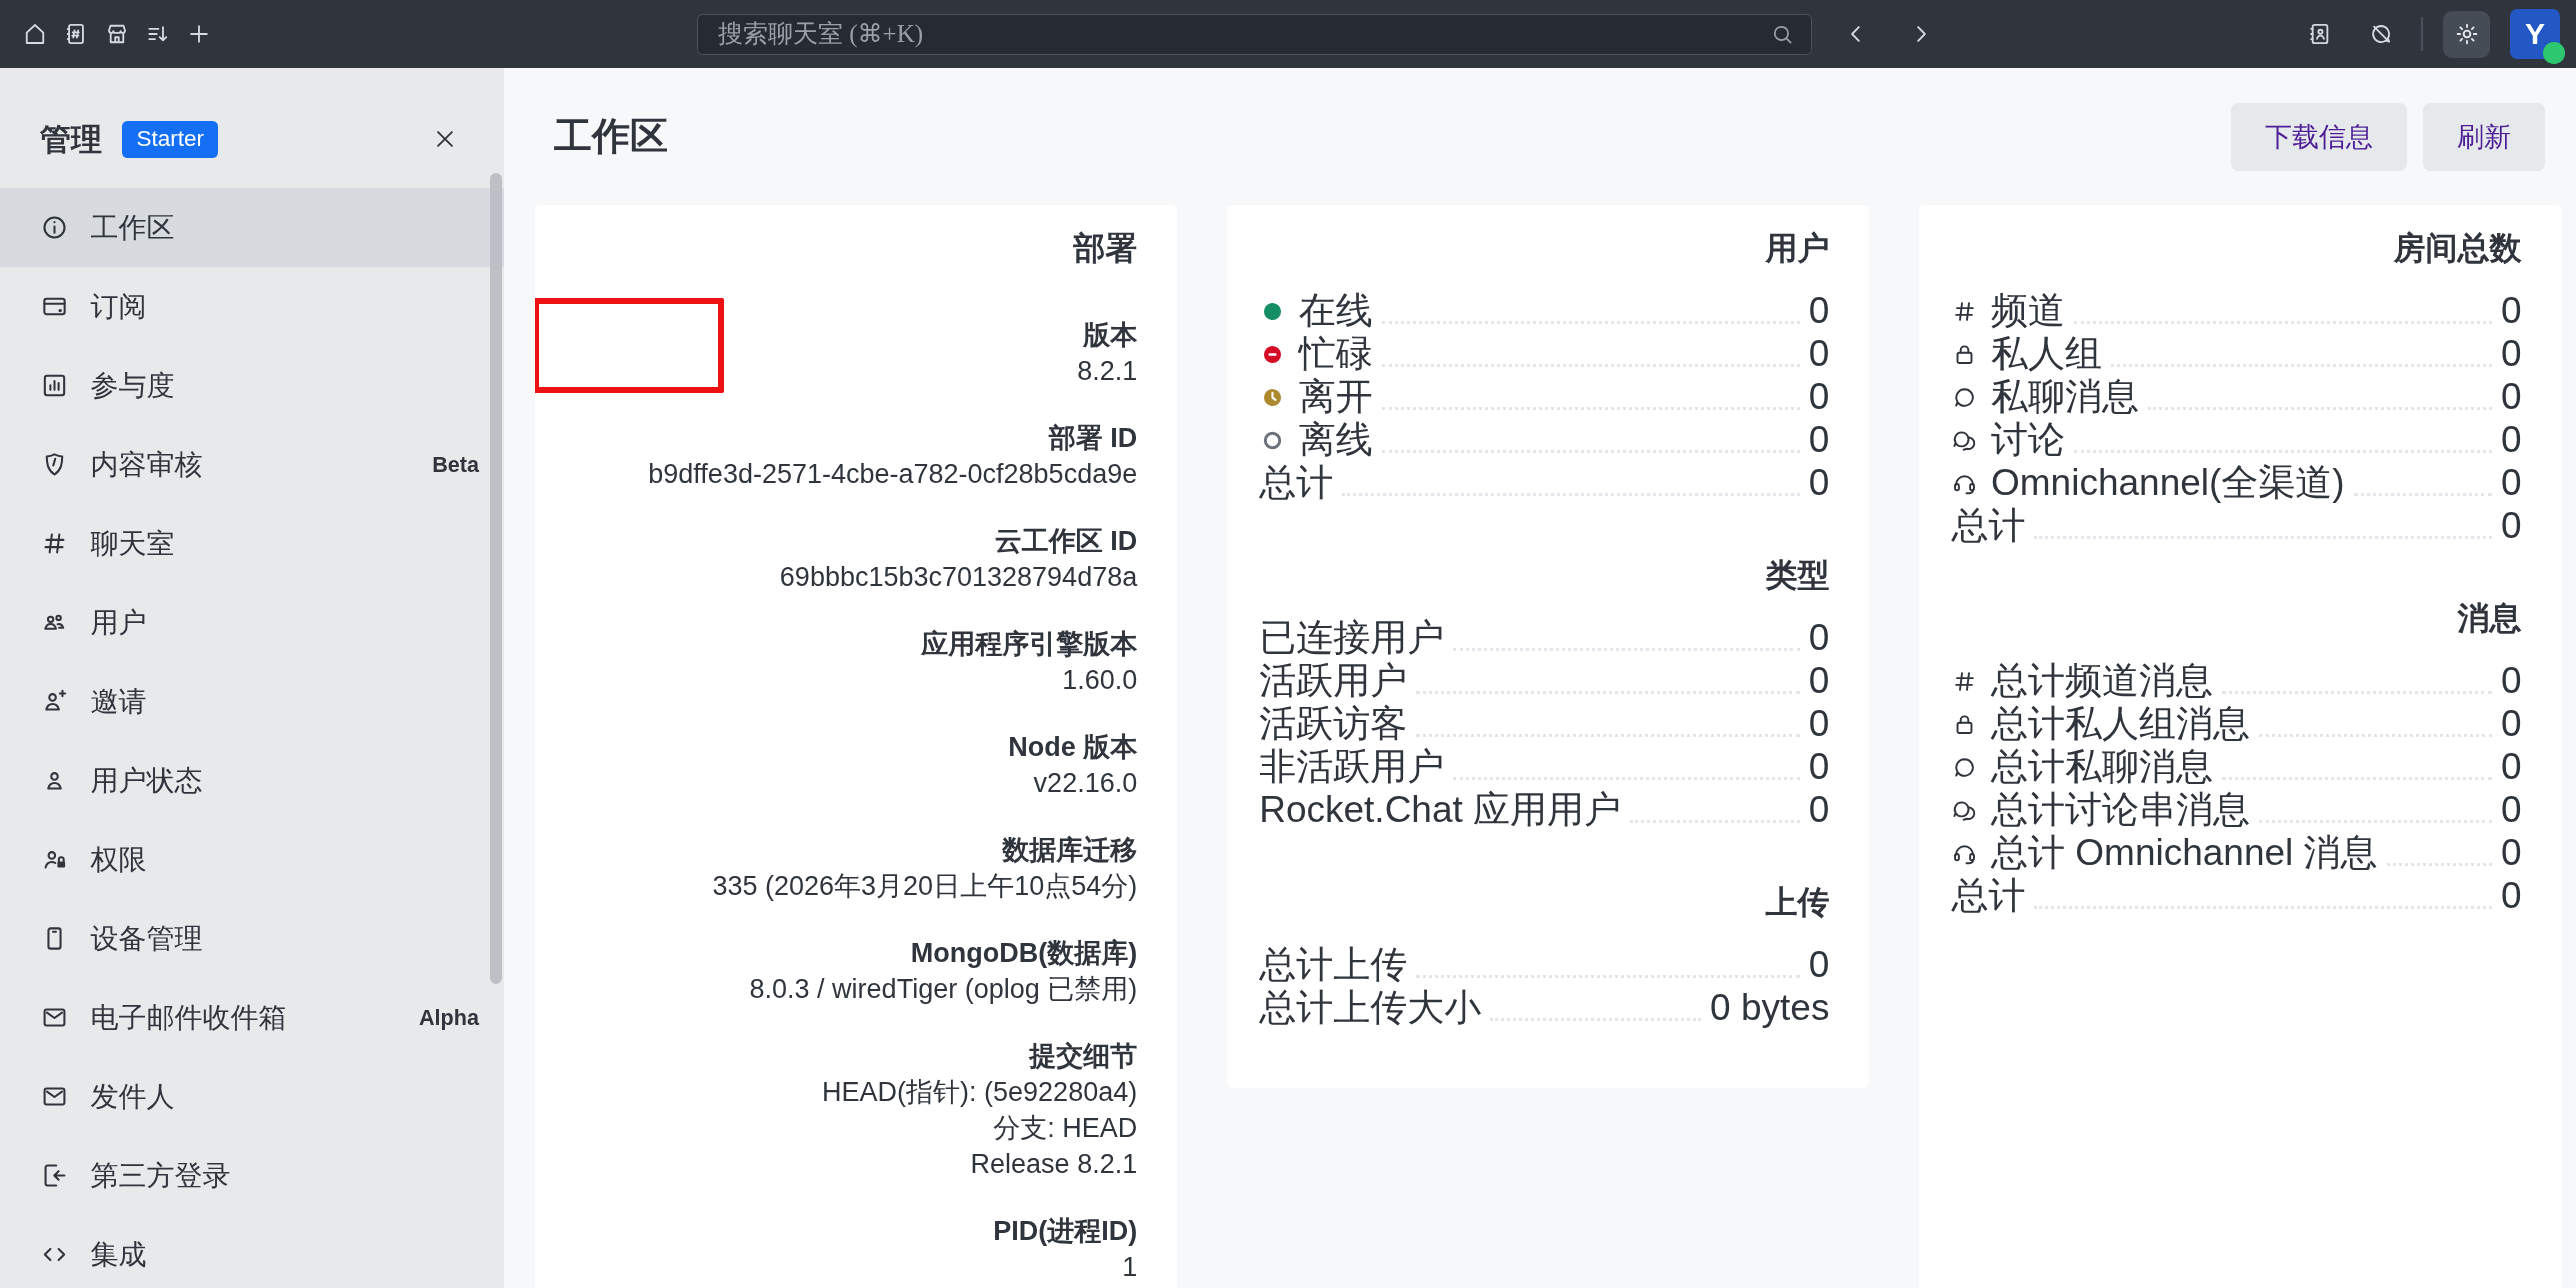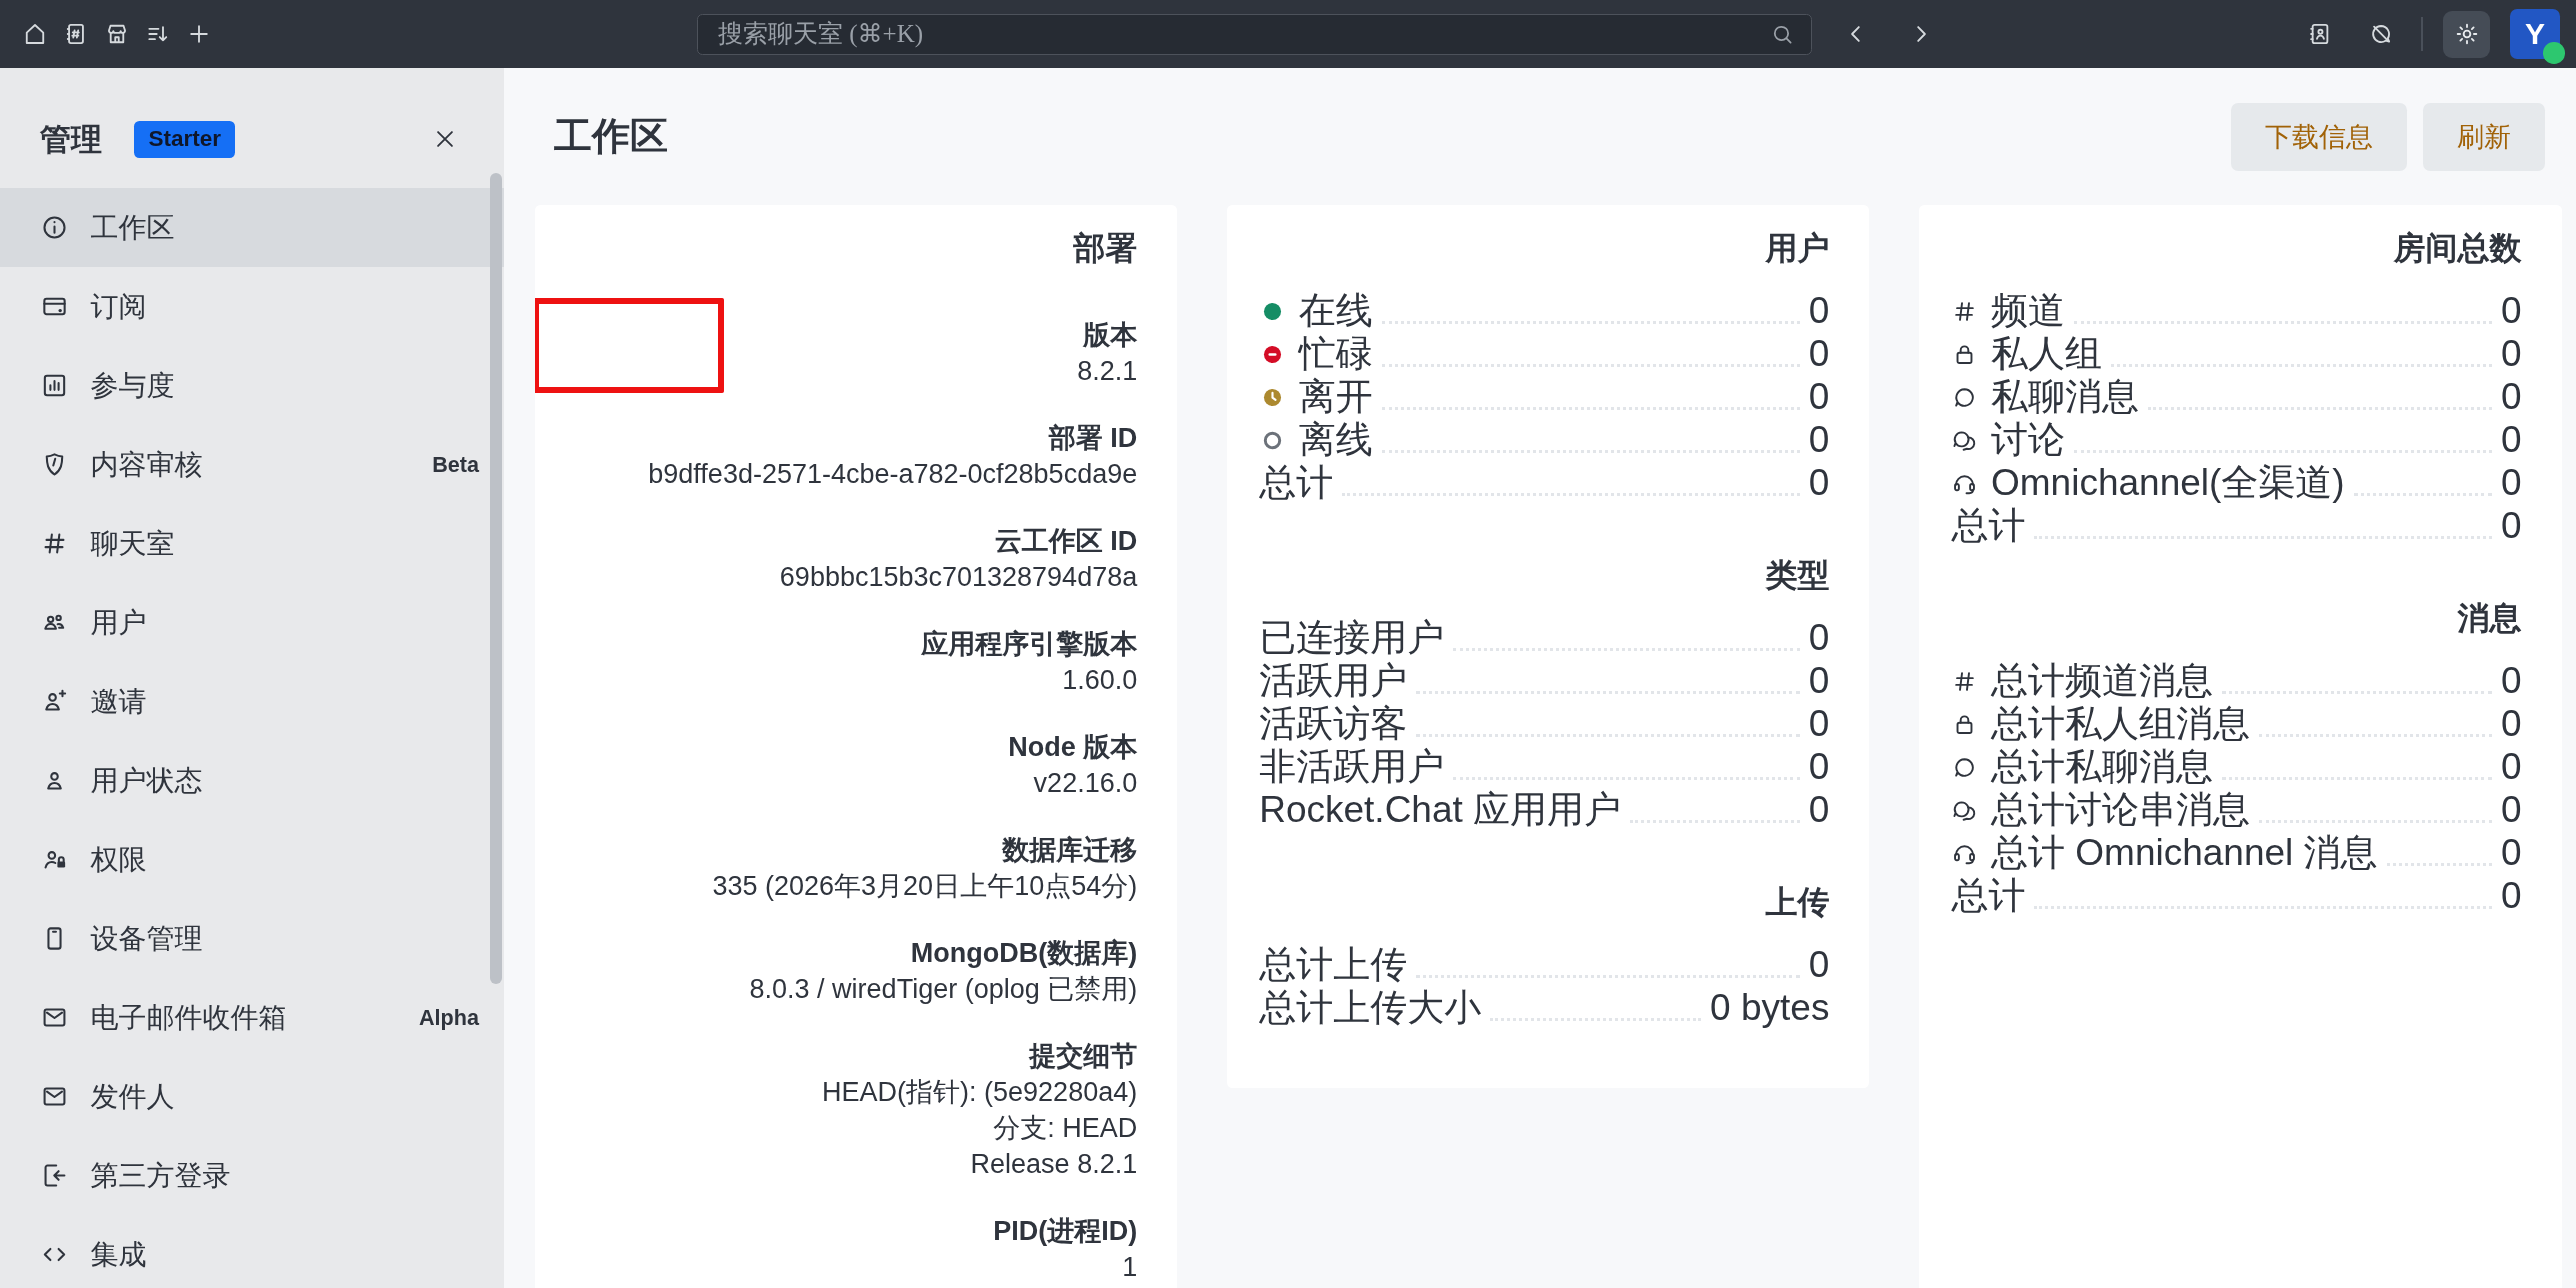--- a/index.html
+++ b/index.html
@@ -33,39 +33,39 @@
   .avatar { position:relative; width:50px; height:50px; border-radius:7.2px; background:#2257c4;
             color:#fff; font-weight:700; font-size:30px; display:flex; align-items:center;
             justify-content:center; cursor:pointer; }
   .presence-dot { position:absolute; right:-4.5px; bottom:-4.5px; width:21.6px; height:21.6px;
                   border-radius:50%; background:#2dc76f; }
 
   
   .sidebar { position:absolute; top:68px; left:0; width:504px; bottom:0; background:#e8e9eb; overflow:hidden; }
   .sb-header { position:relative; padding:50px 32px 27px 40px; display:flex; align-items:center; }
   .sb-title { font-size:31px; font-weight:700; line-height:43px; }
-  .badge { margin-left:32px; background:#156ff5; color:#0f172a; font-weight:700; font-size:22.5px;
+  .badge { margin-left:20px; background:#156ff5; color:#ffffff; font-weight:400; font-size:22.5px;
            line-height:22.5px; padding:7.2px 14.4px; border-radius:5.4px; }
   .sb-close { position:absolute; right:38px; top:54px; width:34px; height:34px; border:none;
               background:transparent; color:#2f343d; padding:0; cursor:pointer; }
   .sb-item { height:79px; display:flex; align-items:center; padding:0 25px 0 40px; gap:21.6px; cursor:pointer; }
   .sb-item.active { background:#d7dade; }
   .si { width:29px; height:29px; color:#2f343d; flex:none; }
   .sb-label { font-size:28px; flex:1; white-space:nowrap; }
   .sb-tag { font-size:21.6px; font-weight:700; }
   .sb-scrollbar { position:absolute; top:105px; right:1.8px; width:12.6px; height:811px;
                   border-radius:6.3px; background:#bdc1c7; cursor:pointer; }
 
   
   .main { position:absolute; left:504px; top:68px; right:0; bottom:0; background:#f7f8fa; overflow:hidden; }
   .page-header { height:137px; display:flex; align-items:center; padding:0 31px 0 50px; }
   .page-header h1 { font-size:38px; font-weight:700; margin:0; flex:1; }
   .hdr-actions { display:flex; gap:16px; }
   .hdr-btn { height:68px; padding:0 34px; border:none; border-radius:7.2px; background:#e6e9ec;
-             font-size:27px; font-weight:500; color:#a16207; font-family:inherit; cursor:pointer; }
+             font-size:27px; font-weight:500; color:#4c1d95; font-family:inherit; cursor:pointer; }
   .content { position:absolute; left:31px; right:14.4px; top:137px; bottom:0;
              display:flex; gap:50px; overflow:hidden; align-items:flex-start;text-align:right; }
   .card { flex:1 1 0; background:#fff; border-radius:5.4px; padding:21.6px 40px 58px 32px; }
   .card.tall { min-height:1160px; }
 
   .stat-title { font-size:32px; font-weight:700; line-height:43px; margin:0 0 20px; }
   .stat-title.gap { margin-top:49px; }
   .stat-title.dep { margin-bottom:47px; }
 
   .dep-item { margin-bottom:31px;margin-top:13px; }

